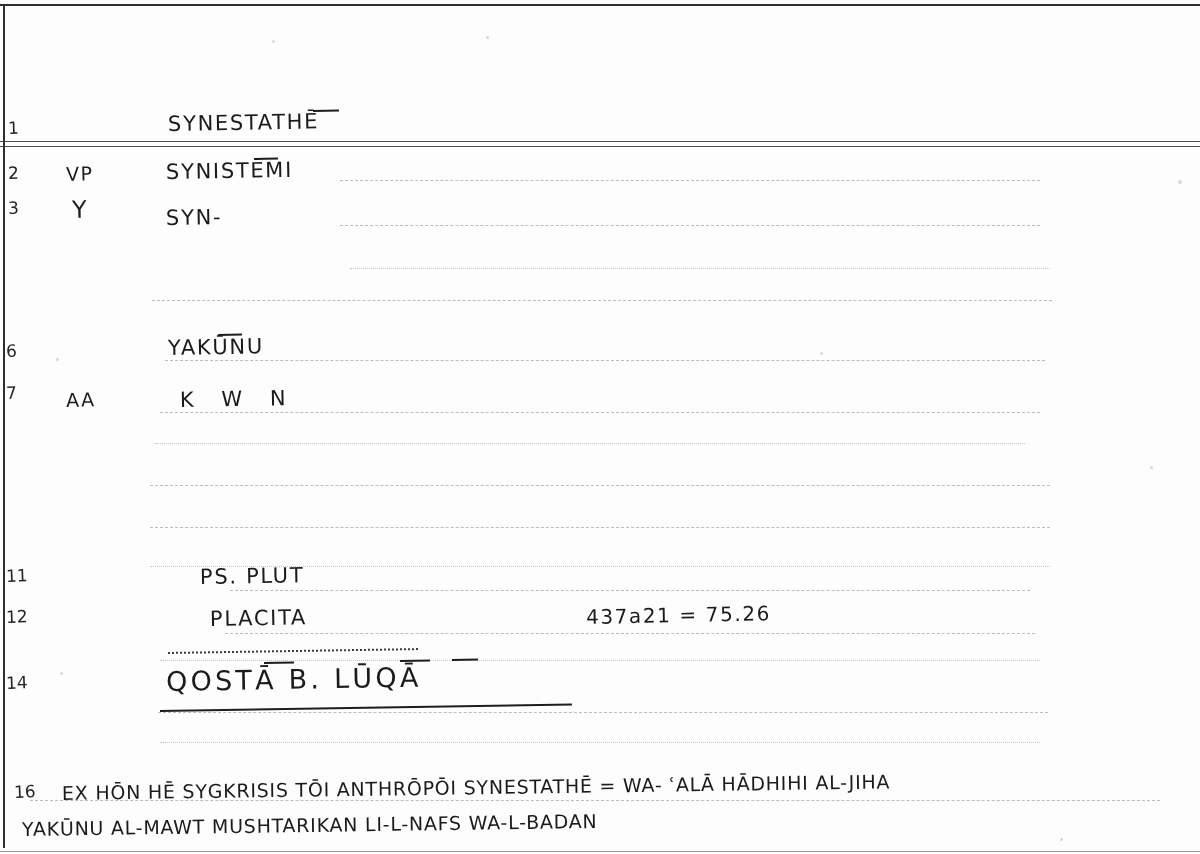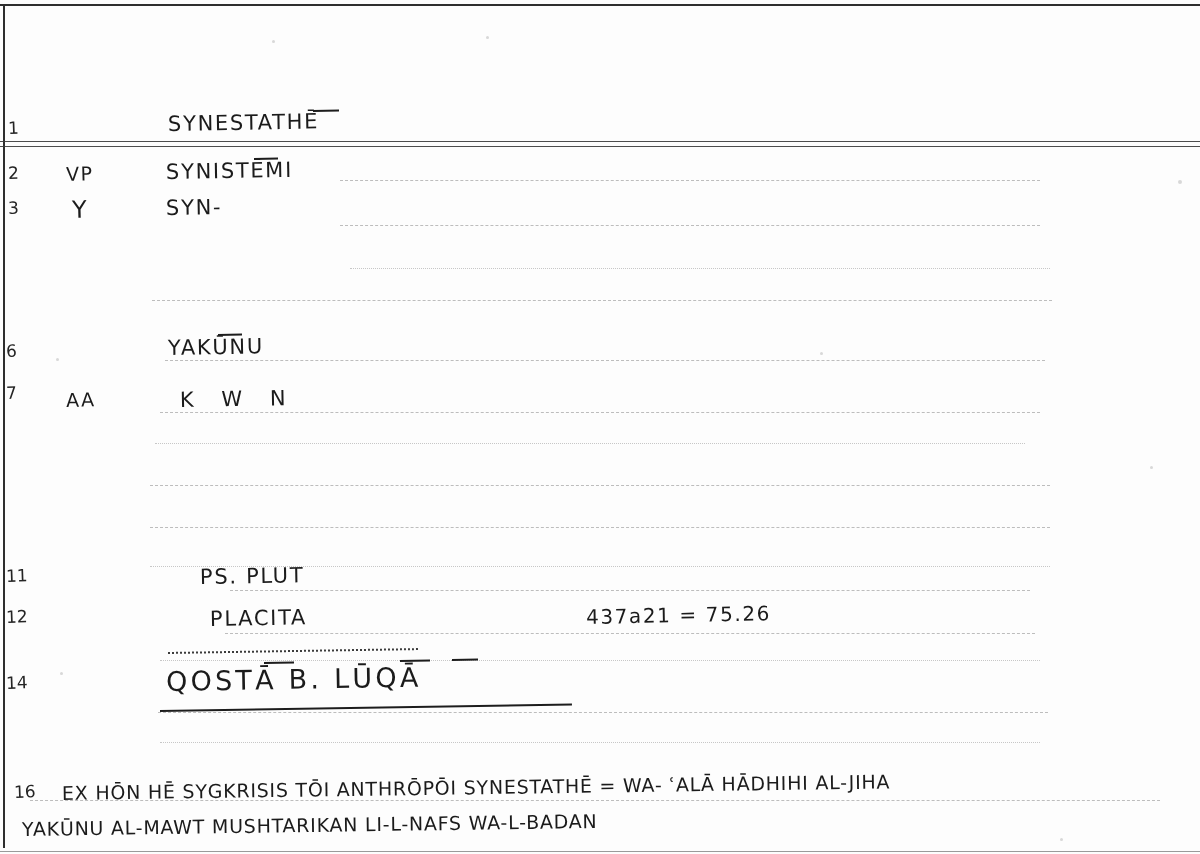--- a/index.html
+++ b/index.html
@@ -155,21 +155,21 @@
   <div class="hand col-b" style="left:66px; top:163px;">VP</div>
   <div class="hand col-b" style="left:72px; top:196px; font-size:24px;">Y</div>
   <div class="hand col-b" style="left:66px; top:389px;">AA</div>
 
   <div class="hand entry" style="left:168px; top:112px;">SYNESTATHĒ</div>
   <div class="ov" style="left:313px; top:110px; width:26px;"></div>
 
   <div class="hand entry" style="left:166px; top:160px;">SYNISTĒMI</div>
   <div class="ov" style="left:254px; top:158px; width:24px;"></div>
 
-  <div class="hand entry" style="left:166px; top:196px;text-align:center;">SYN-</div>
+  <div class="hand entry" style="left:166px; top:206px;text-align:center;">SYN-</div>
 
   <div class="hand entry" style="left:168px; top:336px;">YAKŪNU</div>
   <div class="ov" style="left:218px; top:334px; width:24px;"></div>
 
   <div class="hand entry" style="left:180px; top:388px; letter-spacing:.5em;">K   W   N</div>
 
   <div class="hand entry" style="left:200px; top:565px;">PS. PLUT</div>
 
   <div class="hand entry" style="left:210px; top:607px;">PLACITA</div>
   <div class="hand ref" style="left:586px; top:605px;">437a21 = 75.26</div>

